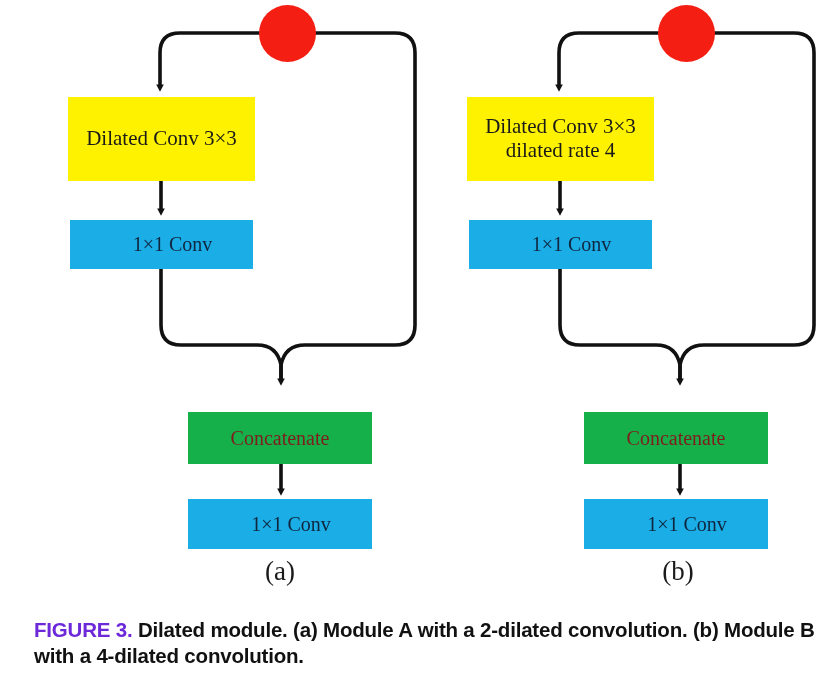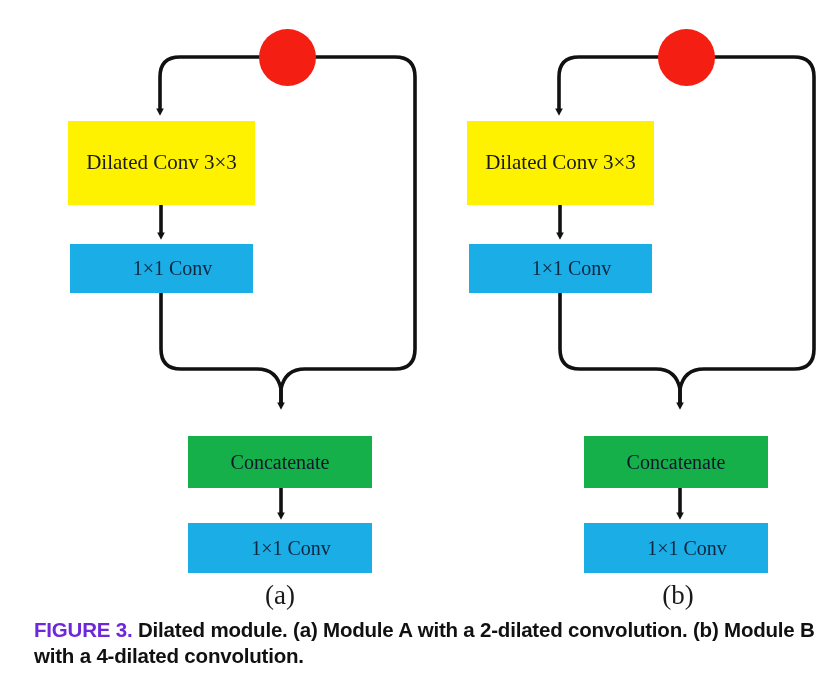--- a/index.html
+++ b/index.html
@@ -1,35 +1,35 @@
 <!DOCTYPE html>
 <html><head>
 <meta charset="utf-8">
 <style>
   html,body{margin:0;padding:0;background:#ffffff;}
   body{width:837px;height:696px;font-family:"Liberation Serif",serif;position:relative;overflow:hidden;}
   #figure-root{position:absolute;left:0;top:0;width:837px;height:696px;background:#ffffff;}
-  #diagram-canvas{position:absolute;left:0;top:0;width:837px;height:600px;margin-top:24px;}
+  #diagram-canvas{position:absolute;left:0;top:0;width:837px;height:600px;}
   svg.wires{position:absolute;left:0;top:0;width:837px;height:600px;overflow:visible;}
 
   .node-box{
     position:absolute;
     display:flex;align-items:center;justify-content:center;
     text-align:center;
     color:#1a1a1a;
     line-height:1.12;
     font-family:"Liberation Serif",serif;
     box-sizing:border-box;
   }
   .node-box.two-line{flex-direction:column;}
   .node-box span{display:block;white-space:nowrap;}
 
   .yellow{background:#FFF200;font-size:21px;}
   .blue{background:#1BADE6;font-size:20px;color:#10263f;padding-left:22px;}
-  .green{background:#16B04B;font-size:20px;color:#0f172a;}
+  .green{background:#16B04B;font-size:20px;color:#7f1d1d;}
 
   .split-dot{
     position:absolute;border-radius:50%;background:#F51E12;
   }
 
   .panel-label{
     position:absolute;font-family:"Liberation Serif",serif;
     font-size:27px;color:#1a1a1a;text-align:center;
     width:80px;
   }
@@ -95,20 +95,21 @@
     <div class="node-box blue" style="left:188px;top:499px;width:184px;height:50px;">
       <span>1×1 Conv</span>
     </div>
 
     <div class="panel-label" style="left:240px;top:556px;">(a)</div>
 
     <div class="split-dot" style="left:658px;top:5px;width:57px;height:57px;"></div>
 
     <div class="node-box yellow two-line" style="left:467px;top:97px;width:187px;height:84px;">
       <span>Dilated Conv 3×3</span>
+      <span>dilated rate 4</span>
     </div>
 
     <div class="node-box blue" style="left:469px;top:220px;width:183px;height:49px;">
       <span>1×1 Conv</span>
     </div>
 
     <div class="node-box green" style="left:584px;top:412px;width:184px;height:52px;">
       <span>Concatenate</span>
     </div>
 

